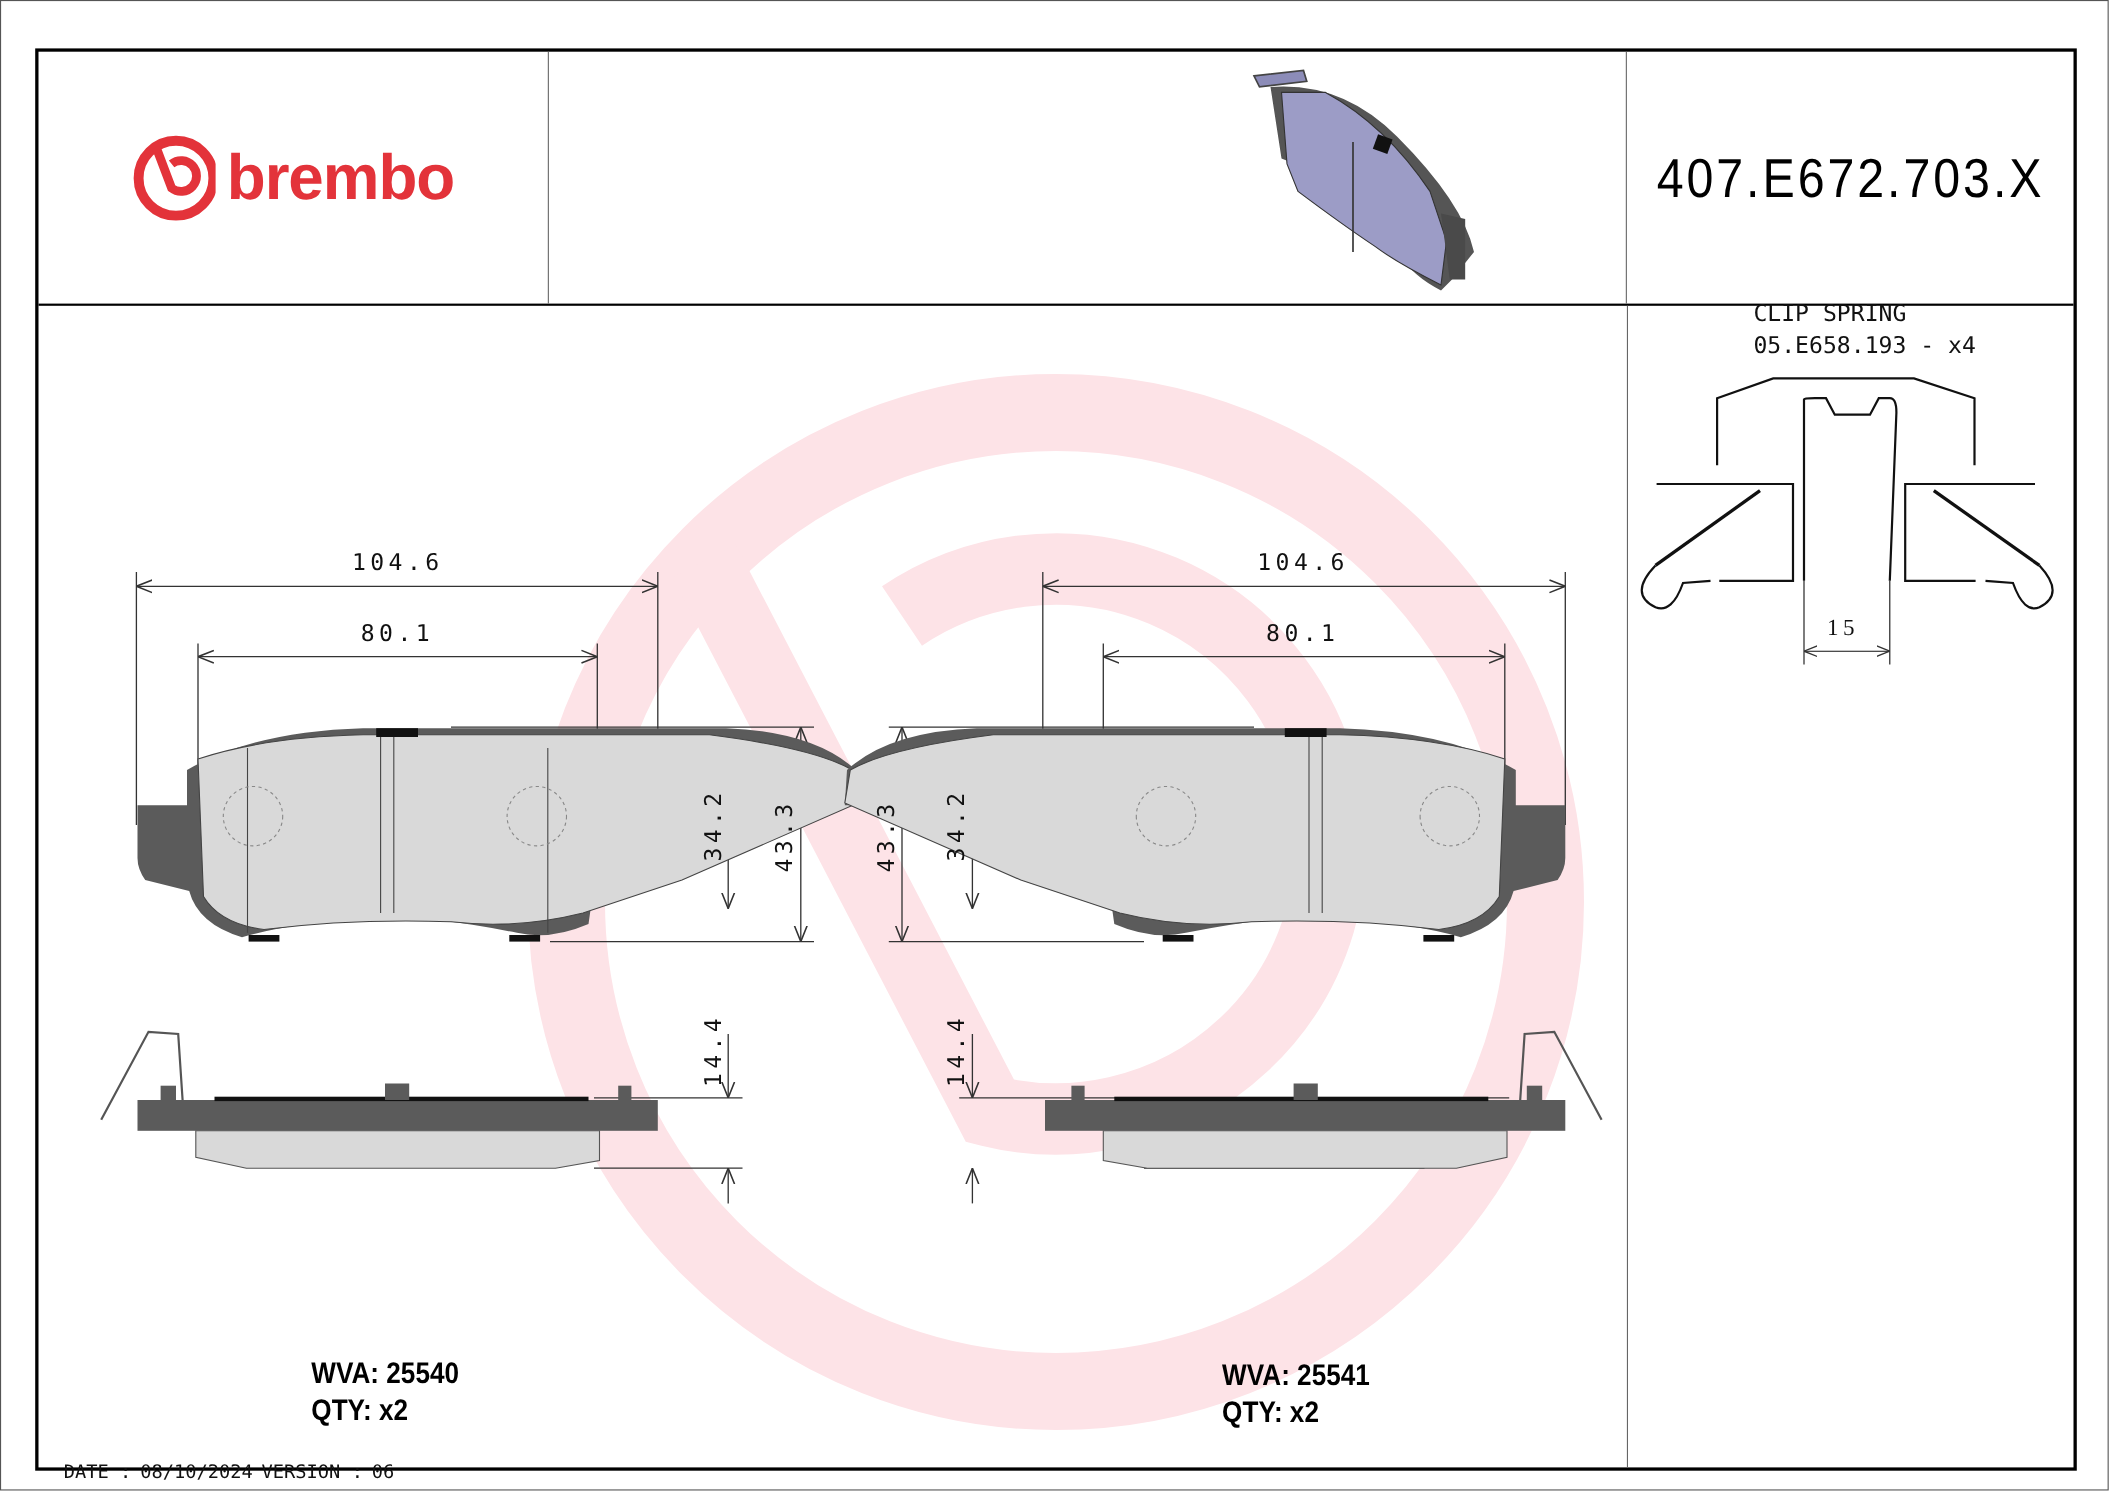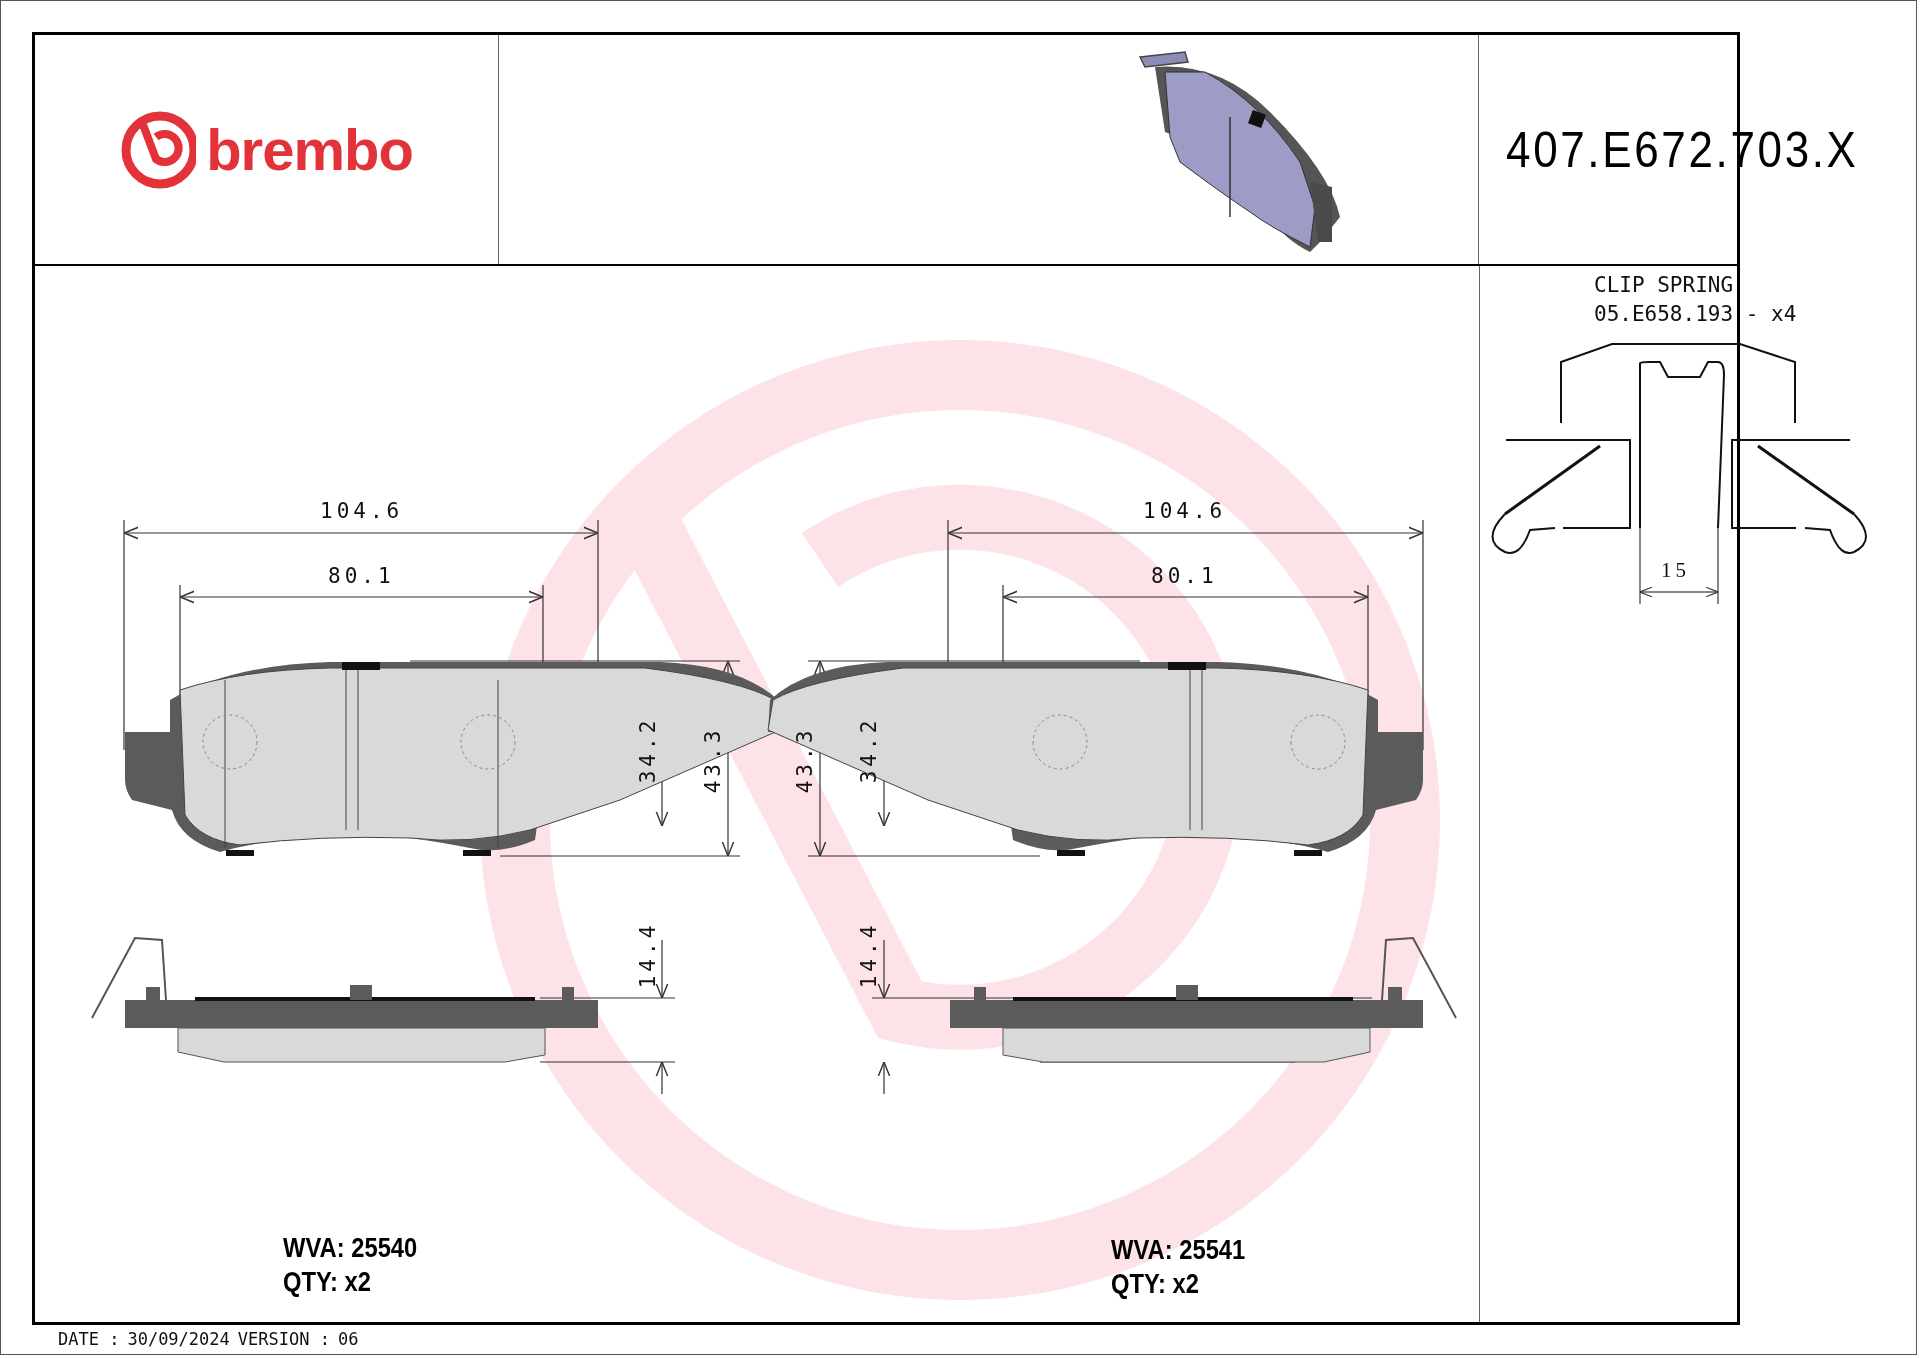--- a/index.html
+++ b/index.html
@@ -1,20 +1,20 @@
 <!DOCTYPE html>
 <html><head>
 <meta charset="utf-8">
 <style>
   html, body { margin:0; padding:0; background:#fff; }
   body { width:1920px; height:1358px; position:relative; overflow:hidden;
          font-family:"DejaVu Sans", sans-serif; color:#000; }
   .page-border { position:absolute; left:0; top:0; width:1917px; height:1355px;
                  border:1px solid #555; box-sizing:border-box; }
-  .frame { position:absolute; left:32px; top:32px; width:1708px; height:1293px;
+  .frame { position:absolute; left:32px; top:44px; width:1856px; height:1293px;
            border:3px solid #000; box-sizing:border-box; }
   .header-row { position:absolute; left:0; top:0; width:100%; height:231px;
                 border-bottom:2px solid #000; box-sizing:border-box; }
   .cell { position:absolute; top:0; height:100%; box-sizing:border-box;
           display:flex; align-items:center; justify-content:center; }
   .cell.logo { left:0; width:464px; border-right:1px solid #666; }
   .cell.partno { left:464px; width:463px; border-right:1px solid #666; }
   .cell.photo { left:927px; width:517px; border-right:1px solid #666; }
   .cell.code { left:1444px; width:406px; }
   .brand-word { font-family:"Liberation Sans", sans-serif; font-weight:bold;
@@ -197,14 +197,14 @@
 <div class="info" style="left:283px; top:1231px;">
   <div><span>WVA:</span> <span>25540</span></div>
   <div><span>QTY:</span> <span>x2</span></div>
 </div>
 <div class="info" style="left:1111px; top:1233px;">
   <div><span>WVA:</span> <span>25541</span></div>
   <div><span>QTY:</span> <span>x2</span></div>
 </div>
 
 <div class="footer">
-  <span>DATE :</span><span>30/09/2024</span><span>VERSION :</span><span>06</span>
+  <span>DATE :</span><span>08/10/2024</span><span>VERSION :</span><span>06</span>
 </div>
 
 </body></html>

